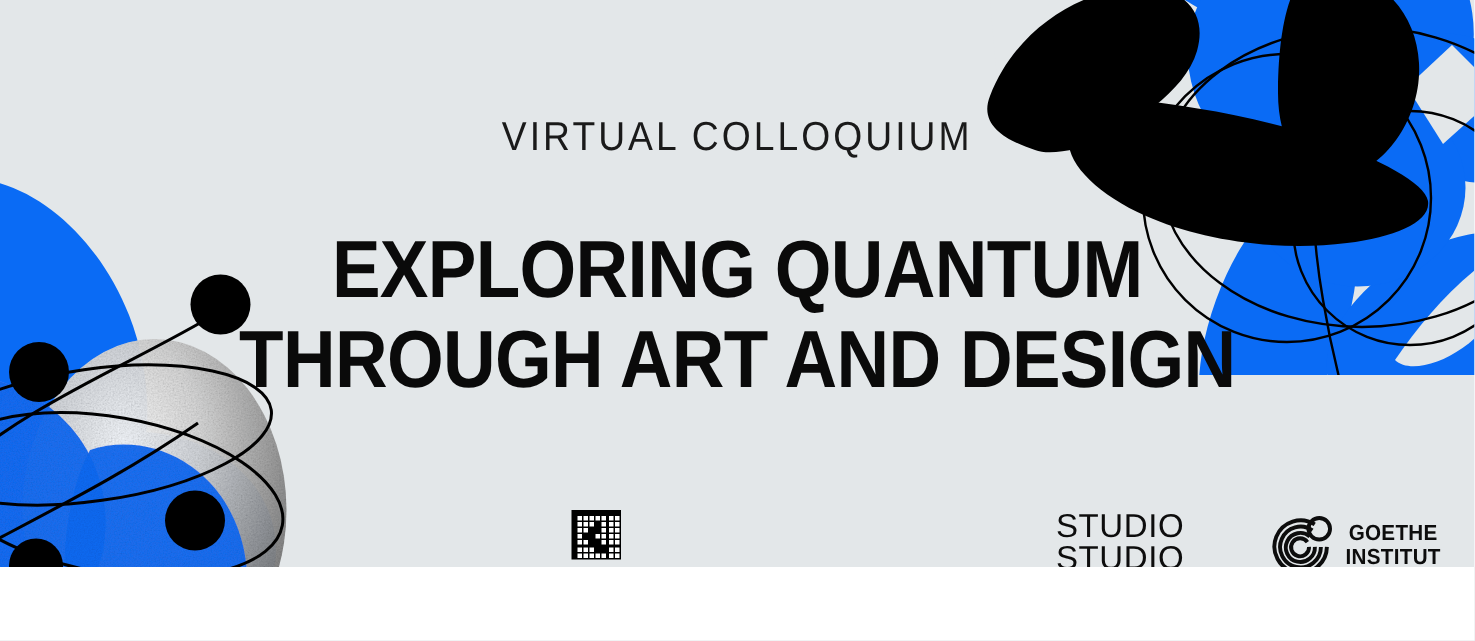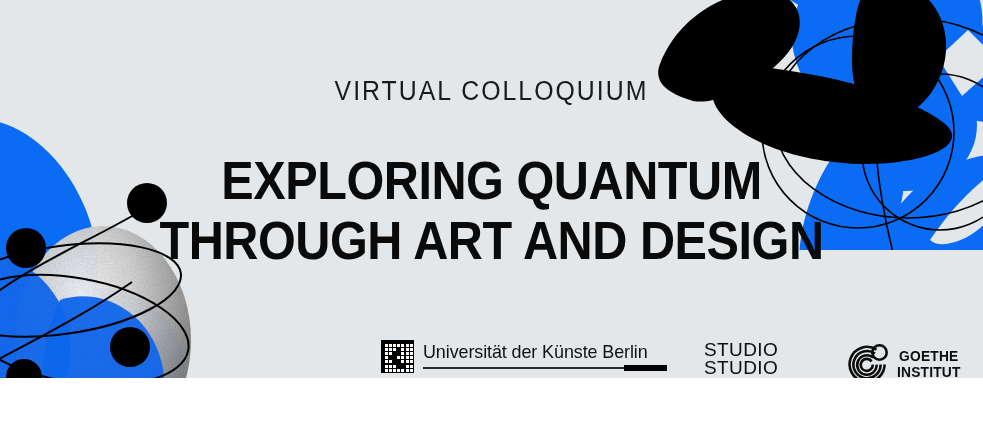--- a/index.html
+++ b/index.html
@@ -144,21 +144,21 @@
   
   .sq {
     position: absolute;
     left: 704px;
     top: 7px;
     font-family: "Liberation Sans", sans-serif;
     font-weight: 400;
     color: #0d0d0d;
     line-height: 0.95;
     letter-spacing: 0.4px;
-    font-size: 19px;
+    font-size: 22px;
   }
   .sq div { white-space: nowrap; }
 
   
   .goethe {
     position: absolute;
     left: 846px;
     top: 8px;
     display: flex;
     align-items: center;
@@ -355,26 +355,20 @@
           <i style="left: 24.5px; top: 24.5px;"></i>
           <i style="left: 28.7px; top: 24.5px;"></i>
           <i style="left: 3.5px; top: 28.7px;"></i>
           <i style="left: 7.7px; top: 28.7px;"></i>
           <i style="left: 11.9px; top: 28.7px;"></i>
           <i style="left: 16.1px; top: 28.7px;"></i>
           <i style="left: 20.3px; top: 28.7px;"></i>
           <i style="left: 24.5px; top: 28.7px;"></i>
           <i style="left: 28.7px; top: 28.7px;"></i>
         </div>
-      <div class="udk-textwrap">
-        <div class="udk-name">Universität der Künste Berlin</div>
-        <div class="udk-rule">
-          <div class="udk-rule-thick"></div>
-        </div>
-      </div>
     </div>
 
     <div class="sq">
       <div>STUDIO</div>
       <div>STUDIO</div>
     </div>
 
     <div class="goethe">
       <svg class="goethe-mark" viewBox="0 0 44 44" xmlns="http://www.w3.org/2000/svg">
         <g fill="none" stroke="#0d0d0d">

